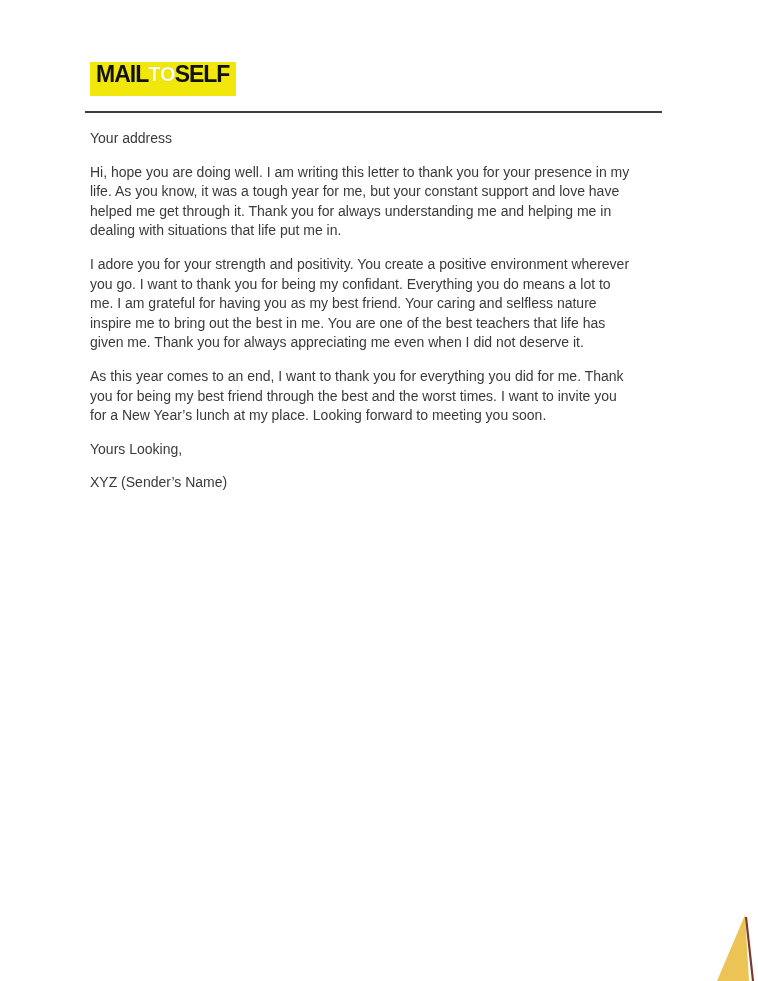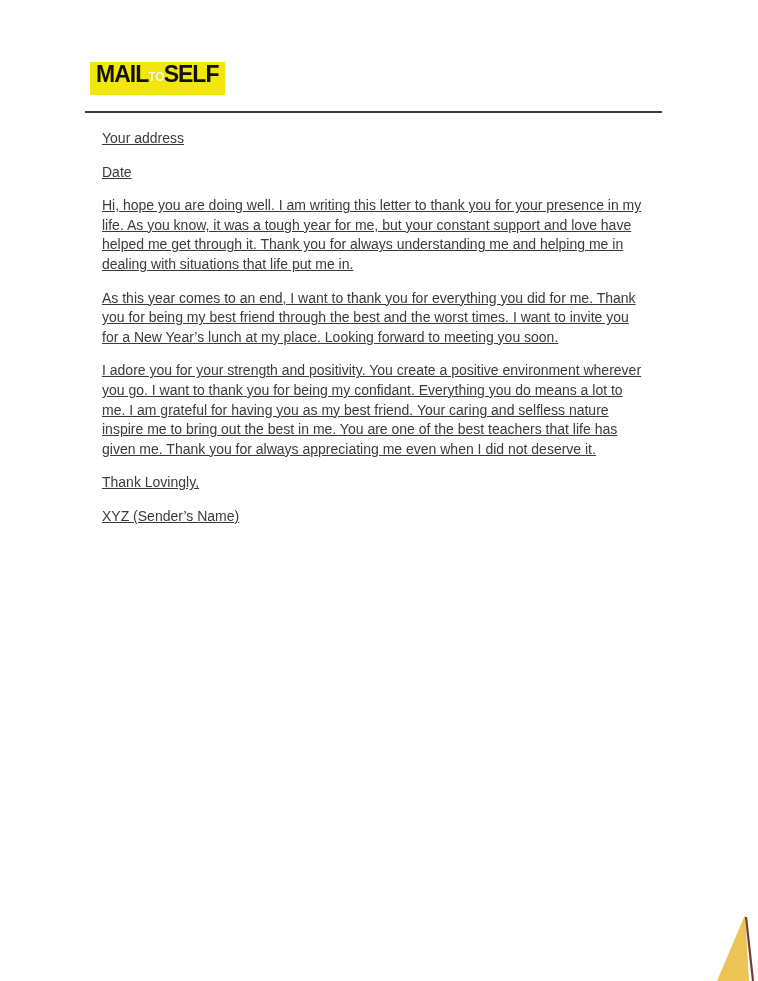--- a/index.html
+++ b/index.html
@@ -25,21 +25,21 @@
     white-space: nowrap;
   }
   .logo .word {
     font-size: 23px;
     font-weight: 800;
     letter-spacing: -1px;
     color: #111111;
     line-height: 1;
   }
   .logo .to {
-    font-size: 12px;
+    font-size: 20px;
     font-weight: 800;
     color: #fffdf0;
     letter-spacing: 0;
     margin: 0 -1px 8px 0;
     text-shadow: 0 0 1px rgba(120,110,0,0.45);
     line-height: 1;
     position: relative;
     top: -1px;
   }
   .divider {
@@ -55,23 +55,22 @@
   .letter {
     position: absolute;
     left: 90px;
     top: 129px;
     width: 580px;
     font-size: 14px;
     line-height: 19.6px;
     color: #3a3a3a;
   }
   .letter p {
-    margin: 0 0 14px 12px;
+    margin: 0 0 14px 0;
     white-space: pre;
-    text-decoration: underline;
   }
   .corner-ribbon {
     position: absolute;
     right: 0;
     bottom: 0;
     width: 46px;
     height: 72px;
     display: block;
   }
 </style>
@@ -83,34 +82,33 @@
   <div class="logo" style="background: rgb(242, 231, 11);">
     <span class="word" style="color: rgb(17, 17, 17);">MAIL</span>
       <span class="to" style="color: rgb(255, 253, 240);">TO</span>
       <span class="word" style="color: rgb(17, 17, 17); text-align: center;">SELF</span>
   </div>
 
   <div class="divider"></div>
 
   <main class="letter">
     <p>Your address</p>
-    <p>Date</p>
     <p>Hi, hope you are doing well. I am writing this letter to thank you for your presence in my
 life. As you know, it was a tough year for me, but your constant support and love have
 helped me get through it. Thank you for always understanding me and helping me in
 dealing with situations that life put me in.</p>
-    <p>As this year comes to an end, I want to thank you for everything you did for me. Thank
-you for being my best friend through the best and the worst times. I want to invite you
-for a New Year’s lunch at my place. Looking forward to meeting you soon.</p>
     <p>I adore you for your strength and positivity. You create a positive environment wherever
 you go. I want to thank you for being my confidant. Everything you do means a lot to
 me. I am grateful for having you as my best friend. Your caring and selfless nature
 inspire me to bring out the best in me. You are one of the best teachers that life has
 given me. Thank you for always appreciating me even when I did not deserve it.</p>
-    <p>Thank Lovingly,</p>
+    <p>As this year comes to an end, I want to thank you for everything you did for me. Thank
+you for being my best friend through the best and the worst times. I want to invite you
+for a New Year’s lunch at my place. Looking forward to meeting you soon.</p>
+    <p>Yours Looking,</p>
     <p>XYZ (Sender’s Name)</p>
   </main>
 
   <svg class="corner-ribbon" viewBox="0 0 46 72" xmlns="http://www.w3.org/2000/svg" aria-hidden="true">
     <polygon id="ribbonFill" points="33,6 5,72 37,72" fill="#ecc355"></polygon>
     <line id="ribbonEdge" x1="34" y1="8" x2="41" y2="72" stroke="#7a392c" stroke-width="2.2"></line>
   </svg>
 
 </div>
 

